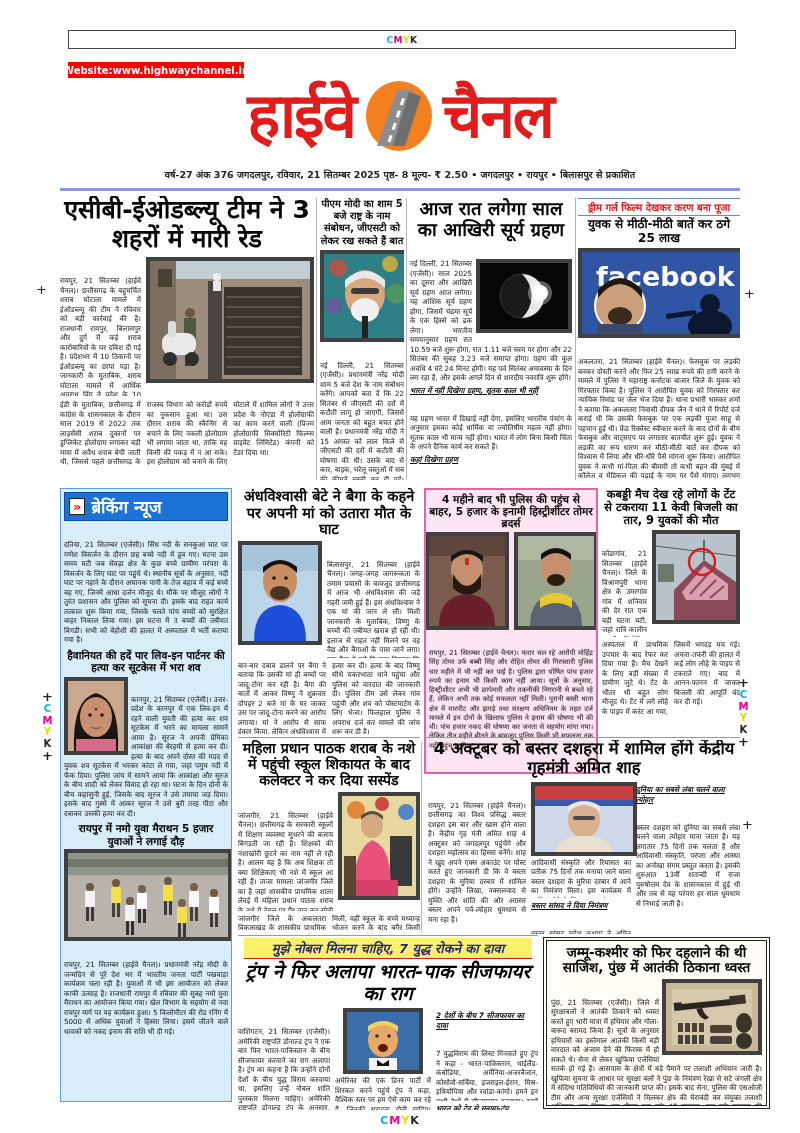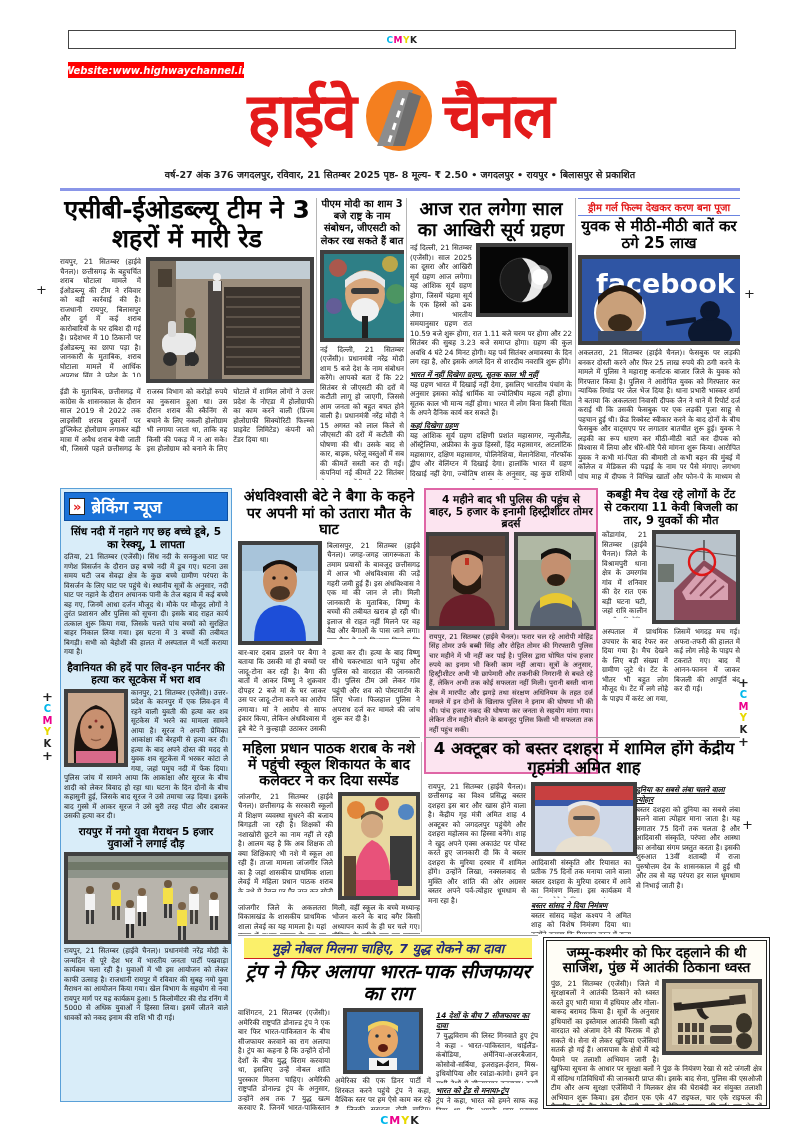--- a/index.html
+++ b/index.html
@@ -1,34 +1,34 @@
 <!DOCTYPE html>
 <html><head>
 <meta charset="utf-8">
 <style>
   html,body{margin:0;padding:0;background:#e9e9e9;}
   .page{position:relative;width:800px;height:1133px;background:#ffffff;margin:0 auto;
         font-family:"DejaVu Sans","Liberation Sans",sans-serif;color:#000;overflow:hidden;}
   .abs{position:absolute;}
   .hl{font-weight:bold;text-align:center;line-height:1.14;color:#050505;}
-  .body{font-size:7.1px;line-height:1.34;text-align:justify;color:#141414;}
+  .body{font-size:7.1px;line-height:1.34;text-align:justify;color:#141414;margin-top:19px;}
   .cols2{column-count:2;column-gap:6px;}
   .cols3{column-count:3;column-gap:6px;}
   .sub{font-weight:bold;font-style:italic;text-decoration:underline;font-size:7.4px;margin:2px 0 1px;color:#111;}
   .row{display:flex;gap:5px;align-items:flex-start;}
   .photo{flex:none;border:4px solid #404040;background:#ddd;overflow:hidden;}
   .vline{position:absolute;width:1px;background:#b5b5b5;}
   .hline{position:absolute;height:1px;background:#9a9a9a;}
   .regbox{left:68px;top:30px;width:666px;height:17px;border:1px solid #444;
           display:flex;align-items:center;justify-content:center;font-size:9px;font-weight:bold;letter-spacing:.5px;}
   .c-c{color:#00b7eb}.c-m{color:#ec008c}.c-y{color:#e8d900}.c-k{color:#232323}
   .cross{color:#222;font-size:13px;line-height:1;}
   .sidestack{display:flex;flex-direction:column;align-items:center;gap:0;font-size:10px;font-weight:bold;line-height:1.15;}
   .website{left:68px;top:62px;width:176px;height:16px;background:#ff0000;color:#fff;
-           font-weight:bold;font-size:10px;display:flex;align-items:center;justify-content:center;font-style:italic;}
+           font-weight:bold;font-size:10px;display:flex;align-items:center;justify-content:center;}
   .mast{left:0;top:80px;width:800px;display:flex;align-items:center;justify-content:center;gap:8px;}
   .mast .t{font-size:62px;font-weight:bold;color:#e31b1b;letter-spacing:-2px;line-height:1;}
   .dateline{left:0;top:168px;width:800px;text-align:center;font-size:9.5px;font-weight:bold;color:#222;}
   .bluerule{left:60px;top:188px;width:680px;height:3px;background:#8a96e8;}
   .kicker-red{color:#e31b1b;font-weight:bold;font-size:10px;text-align:center;
               border-top:1px solid #6a84e0;border-bottom:1px solid #6a84e0;padding:1px 0;margin-bottom:2px;}
   .bk-hd{display:flex;align-items:center;gap:6px;background:#1b72d8;border:1px solid #0b4ea0;padding:2px 4px;margin-bottom:3px;}
   .bk-ic{background:#fff;color:#e31b1b;font-weight:bold;font-size:13px;line-height:1;padding:1px 3px;border:1px solid #222;}
   .bk-title{color:#fff;font-weight:bold;font-size:17px;}
   .bk-story-hd{font-weight:bold;font-size:10.5px;text-align:center;line-height:1.2;margin:4px 2px 2px;}
@@ -104,21 +104,21 @@
           </g>
         </svg>
       </div>
     </div>
     <div class="body cols3" style="margin-top:4px;height:138px">ईडी के मुताबिक, छत्तीसगढ़ में कांग्रेस के शासनकाल के दौरान साल 2019 से 2022 तक लाइसेंसी शराब दुकानों पर डुप्लिकेट होलोग्राम लगाकर बड़ी मात्रा में अवैध शराब बेची जाती थी, जिससे पहले छत्तीसगढ़ के राजस्व विभाग को करोड़ों रुपये का नुकसान हुआ था। उस दौरान शराब की स्कैनिंग से बचाने के लिए नकली होलोग्राम भी लगाया जाता था, ताकि वह किसी की पकड़ में न आ सके। इस होलोग्राम को बनाने के लिए घोटाले में शामिल लोगों ने उत्तर प्रदेश के नोएडा में होलोग्राफी का काम करने वाली (प्रिज्म होलोग्राफी सिक्योरिटी फिल्म्स प्राइवेट लिमिटेड) कंपनी को टेंडर दिया था।</div>
   </div>
 
   <div class="vline" style="left:316px;top:198px;height:282px"></div>
 
   <div class="abs" style="left:320px;top:198px;width:84px;height:282px;overflow:hidden">
-    <div class="hl" style="font-size:9.8px;line-height:1.25">पीएम मोदी का शाम 3 बजे राष्ट्र के नाम संबोधन, जीएसटी को लेकर रख सकते हैं बात</div>
+    <div class="hl" style="font-size:9.8px;line-height:1.25">पीएम मोदी का शाम 5 बजे राष्ट्र के नाम संबोधन, जीएसटी को लेकर रख सकते हैं बात</div>
     <div class="photo" style="width:82px;height:84px;margin:3px 0">
       <svg width="82" height="84" viewBox="0 0 82 84">
         <rect width="82" height="84" fill="#2e7f86"></rect>
         <circle cx="14" cy="14" r="9" fill="#c94f3e" opacity=".8"></circle>
         <circle cx="66" cy="10" r="8" fill="#e0b23a" opacity=".8"></circle>
         <circle cx="72" cy="40" r="10" fill="#5a9e52" opacity=".7"></circle>
         <circle cx="10" cy="52" r="8" fill="#7a4f9e" opacity=".7"></circle>
         <ellipse cx="41" cy="40" rx="20" ry="24" fill="#d8a77c"></ellipse>
         <path d="M21 34 Q41 14 61 34 L61 26 Q41 8 21 26 Z" fill="#e8e8e8"></path>
         <ellipse cx="41" cy="56" rx="14" ry="12" fill="#f0f0f0"></ellipse>
@@ -148,21 +148,21 @@
       <div class="body">यह ग्रहण भारत में दिखाई नहीं देगा, इसलिए भारतीय पंचांग के अनुसार इसका कोई धार्मिक या ज्योतिषीय महत्व नहीं होगा। सूतक काल भी मान्य नहीं होगा। भारत में लोग बिना किसी चिंता के अपने दैनिक कार्य कर सकते हैं।</div>
       <div class="sub">कहां दिखेगा ग्रहण</div>
       <div class="body">यह आंशिक सूर्य ग्रहण दक्षिणी प्रशांत महासागर, न्यूजीलैंड, ऑस्ट्रेलिया, अफ्रीका के कुछ हिस्सों, हिंद महासागर, अटलांटिक महासागर, दक्षिण महासागर, पोलिनेशिया, मेलानेशिया, नॉरफॉक द्वीप और वेलिंग्टन में दिखाई देगा। हालांकि भारत में ग्रहण दिखाई नहीं देगा, ज्योतिष शास्त्र के अनुसार, वह कुछ राशियों पर प्रभाव डाल सकता है। सभी 12 राशियों पर इसका असर अलग-अलग होगा, कुछ के लिए शुभ तो कुछ के लिए नकारात्मक परिणाम संभव हैं। भारत में ग्रहण दिखाई नहीं देगा, इसलिए यहां नियमों का पालन जरूरी नहीं। हालांकि, जहां ग्रहण दिखेगा, वहां ज्योतिषीय मान्यताओं के अनुसार विभिन्न धार्मिक नियमों का पालन भी किया जाएगा।</div>
     </div>
   </div>
 
   <div class="vline" style="left:575px;top:198px;height:282px"></div>
 
   <div class="abs" style="left:578px;top:198px;width:162px;height:282px;overflow:hidden">
     <div class="kicker-red">ड्रीम गर्ल फिल्म देखकर करण बना पूजा</div>
-    <div class="hl" style="font-size:15px">युवक से मीठी-मीठी बातें कर ठगे 25 लाख</div>
+    <div class="hl" style="font-size:12px">युवक से मीठी-मीठी बातें कर ठगे 25 लाख</div>
     <div class="photo" style="width:160px;height:82px;margin:3px 0">
       <svg width="160" height="82" viewBox="0 0 160 82">
         <rect width="160" height="82" fill="#2f55a4"></rect>
         <text x="14" y="34" font-size="27" font-weight="bold" fill="#ffffff" font-family="DejaVu Sans,sans-serif">facebook</text>
         <ellipse cx="128" cy="74" rx="22" ry="16" fill="#0c1830"></ellipse>
         <circle cx="128" cy="52" r="10" fill="#0c1830"></circle>
         <rect x="84" y="60" width="30" height="5" fill="#0c1830" transform="rotate(-8 99 62)"></rect>
         <circle cx="38" cy="54" r="25" fill="#c9a07a" stroke="#ffffff" stroke-width="2"></circle>
         <path d="M16 46 Q38 18 60 46 L60 38 Q38 14 16 38 Z" fill="#23180f"></path>
         <ellipse cx="38" cy="64" rx="12" ry="9" fill="#3a2a1a"></ellipse>
@@ -170,21 +170,20 @@
       </svg>
     </div>
     <div class="body">अकलतरा, 21 सितम्बर (हाईवे चैनल)। फेसबुक पर लड़की बनकर दोस्ती करने और फिर 25 लाख रुपये की ठगी करने के मामले में पुलिस ने महाराष्ट्र कर्नाटक बाजार जिले के युवक को गिरफ्तार किया है। पुलिस ने आरोपित युवक को गिरफ्तार कर न्यायिक रिमांड पर जेल भेज दिया है। थाना प्रभारी भास्कर शर्मा ने बताया कि अकलतरा निवासी दीपक जैन ने थाने में रिपोर्ट दर्ज कराई थी कि उसकी फेसबुक पर एक लड़की पूजा साहू से पहचान हुई थी। फ्रेंड रिक्वेस्ट स्वीकार करने के बाद दोनों के बीच फेसबुक और वाट्सएप पर लगातार बातचीत शुरू हुई। युवक ने लड़की का रूप धारण कर मीठी-मीठी बातें कर दीपक को विश्वास में लिया और धीरे-धीरे पैसे मांगना शुरू किया। आरोपित युवक ने कभी मां-पिता की बीमारी तो कभी बहन की मुंबई में कॉलेज व मेडिकल की पढ़ाई के नाम पर पैसे मंगाए। लगभग पांच माह में दीपक ने विभिन्न खातों और फोन-पे के माध्यम से लगभग 25 लाख रुपये ठगों को भेज दिए।</div>
   </div>
 
   <div class="abs" style="left:60px;top:488px;width:172px;height:614px;background:#d9edf9;border:1px solid #5aa0d8;padding:3px;box-sizing:border-box;overflow:hidden">
     <div class="bk-hd">
       <span class="bk-ic">»</span>
       <span class="bk-title">ब्रेकिंग न्यूज</span>
     </div>
-    <div class="bk-story-hd">सिंध नदी में नहाने गए छह बच्चे डूबे, 5 का रेस्क्यू, 1 लापता</div>
     <div class="body">दतिया, 21 सितम्बर (एजेंसी)। सिंध नदी के सनकुआ घाट पर गणेश विसर्जन के दौरान छह बच्चे नदी में डूब गए। घटना उस समय घटी जब सेवढ़ा क्षेत्र के कुछ बच्चे ग्रामीण परंपरा के विसर्जन के लिए घाट पर पहुंचे थे। स्थानीय सूत्रों के अनुसार, नदी घाट पर नहाने के दौरान अचानक पानी के तेज बहाव में कई बच्चे बह गए, जिनमें आधा दर्जन मौजूद थे। मौके पर मौजूद लोगों ने तुरंत प्रशासन और पुलिस को सूचना दी। इसके बाद राहत कार्य तत्काल शुरू किया गया, जिसके चलते पांच बच्चों को सुरक्षित बाहर निकाल लिया गया। इस घटना में 3 बच्चों की तबीयत बिगड़ी। सभी को बेहोशी की हालत में अस्पताल में भर्ती कराया गया है।</div>
     <div class="bk-story-hd">हैवानियत की हदें पार लिव-इन पार्टनर की हत्या कर सूटकेस में भरा शव</div>
     <div style="overflow:hidden">
       <div class="photo" style="width:56px;height:70px;float:left;margin:1px 3px 1px 0">
         <svg width="56" height="70" viewBox="0 0 56 70">
           <rect width="56" height="70" fill="#caa88e"></rect>
           <path d="M6 70 Q4 18 28 12 Q52 18 50 70 Z" fill="#1c1410"></path>
           <ellipse cx="28" cy="36" rx="16" ry="20" fill="#c89070"></ellipse>
           <circle cx="22" cy="34" r="1.8" fill="#2a1a10"></circle>
           <circle cx="34" cy="34" r="1.8" fill="#2a1a10"></circle>
@@ -400,21 +399,21 @@
             <ellipse cx="36" cy="36" rx="5" ry="4" fill="#5a1a10"></ellipse>
             <circle cx="30" cy="24" r="1.8" fill="#203040"></circle>
             <circle cx="42" cy="24" r="1.8" fill="#203040"></circle>
             <rect x="22" y="46" width="28" height="12" fill="#f4f4f4"></rect>
             <path d="M30 48 L36 52 L42 48 L42 54 L30 54 Z" fill="#101010"></path>
           </svg>
         </div>
         <div class="body" style="height:60px;overflow:hidden;margin-top:2px">अमेरिका की एक डिनर पार्टी में शिरकत करने पहुंचे ट्रंप ने कहा, वैश्विक स्तर पर हम ऐसे काम कर रहे हैं, जिनकी सराहना होनी चाहिए। हमने कई देशों के बीच शांति समझौते करवाए और कई युद्ध भी रुकवाए। हमने भारत-पाकिस्तान और थाईलैंड-कंबोडिया के बीच सीजफायर करवाया।</div>
       </div>
       <div style="flex:1">
-        <div class="sub">14 देशों के बीच 7 सीजफायर का दावा</div>
+        <div class="sub">2 देशों के बीच 7 सीजफायर का दावा</div>
         <div class="body" style="height:52px;overflow:hidden">7 युद्धविराम की लिस्ट गिनवाते हुए ट्रंप ने कहा - भारत-पाकिस्तान, थाईलैंड-कंबोडिया, अर्मेनिया-अजरबैजान, कोसोवो-सर्बिया, इजराइल-ईरान, मिस्र-इथियोपिया और रवांडा-कांगो। हमने इन सभी देशों में सीजफायर करवाया। इनमें से 60 प्रतिशत युद्ध ट्रेड के कारण खत्म हुए हैं।</div>
         <div class="sub">भारत को ट्रेड से मनाया-ट्रंप</div>
         <div class="body" style="height:46px;overflow:hidden">ट्रंप ने कहा, भारत को हमने साफ कह दिया था कि आपके पास परमाणु हथियार हैं। ऐसे में अगर आप लड़ाई नहीं रोकोगे, तो हम आपके साथ व्यापार नहीं करेंगे। यह मुस्कान उन्होंने युद्ध रोक दिया। ट्रंप ने कहा कि अब अगर उन्होंने रूस और यूक्रेन के बीच सीजफायर करवा दिया, तो उन्हें नोबल पुरस्कार मिलना चाहिए।</div>
       </div>
     </div>
   </div>
 
   <div class="abs terrorbox" style="left:546px;top:940px;width:221px;height:166px;box-sizing:border-box;overflow:hidden">
     <div class="hl" style="font-size:13.6px">जम्मू-कश्मीर को फिर दहलाने की थी साजिश, पुंछ में आतंकी ठिकाना ध्वस्त</div>
     <div style="margin-top:3px;overflow:hidden">

